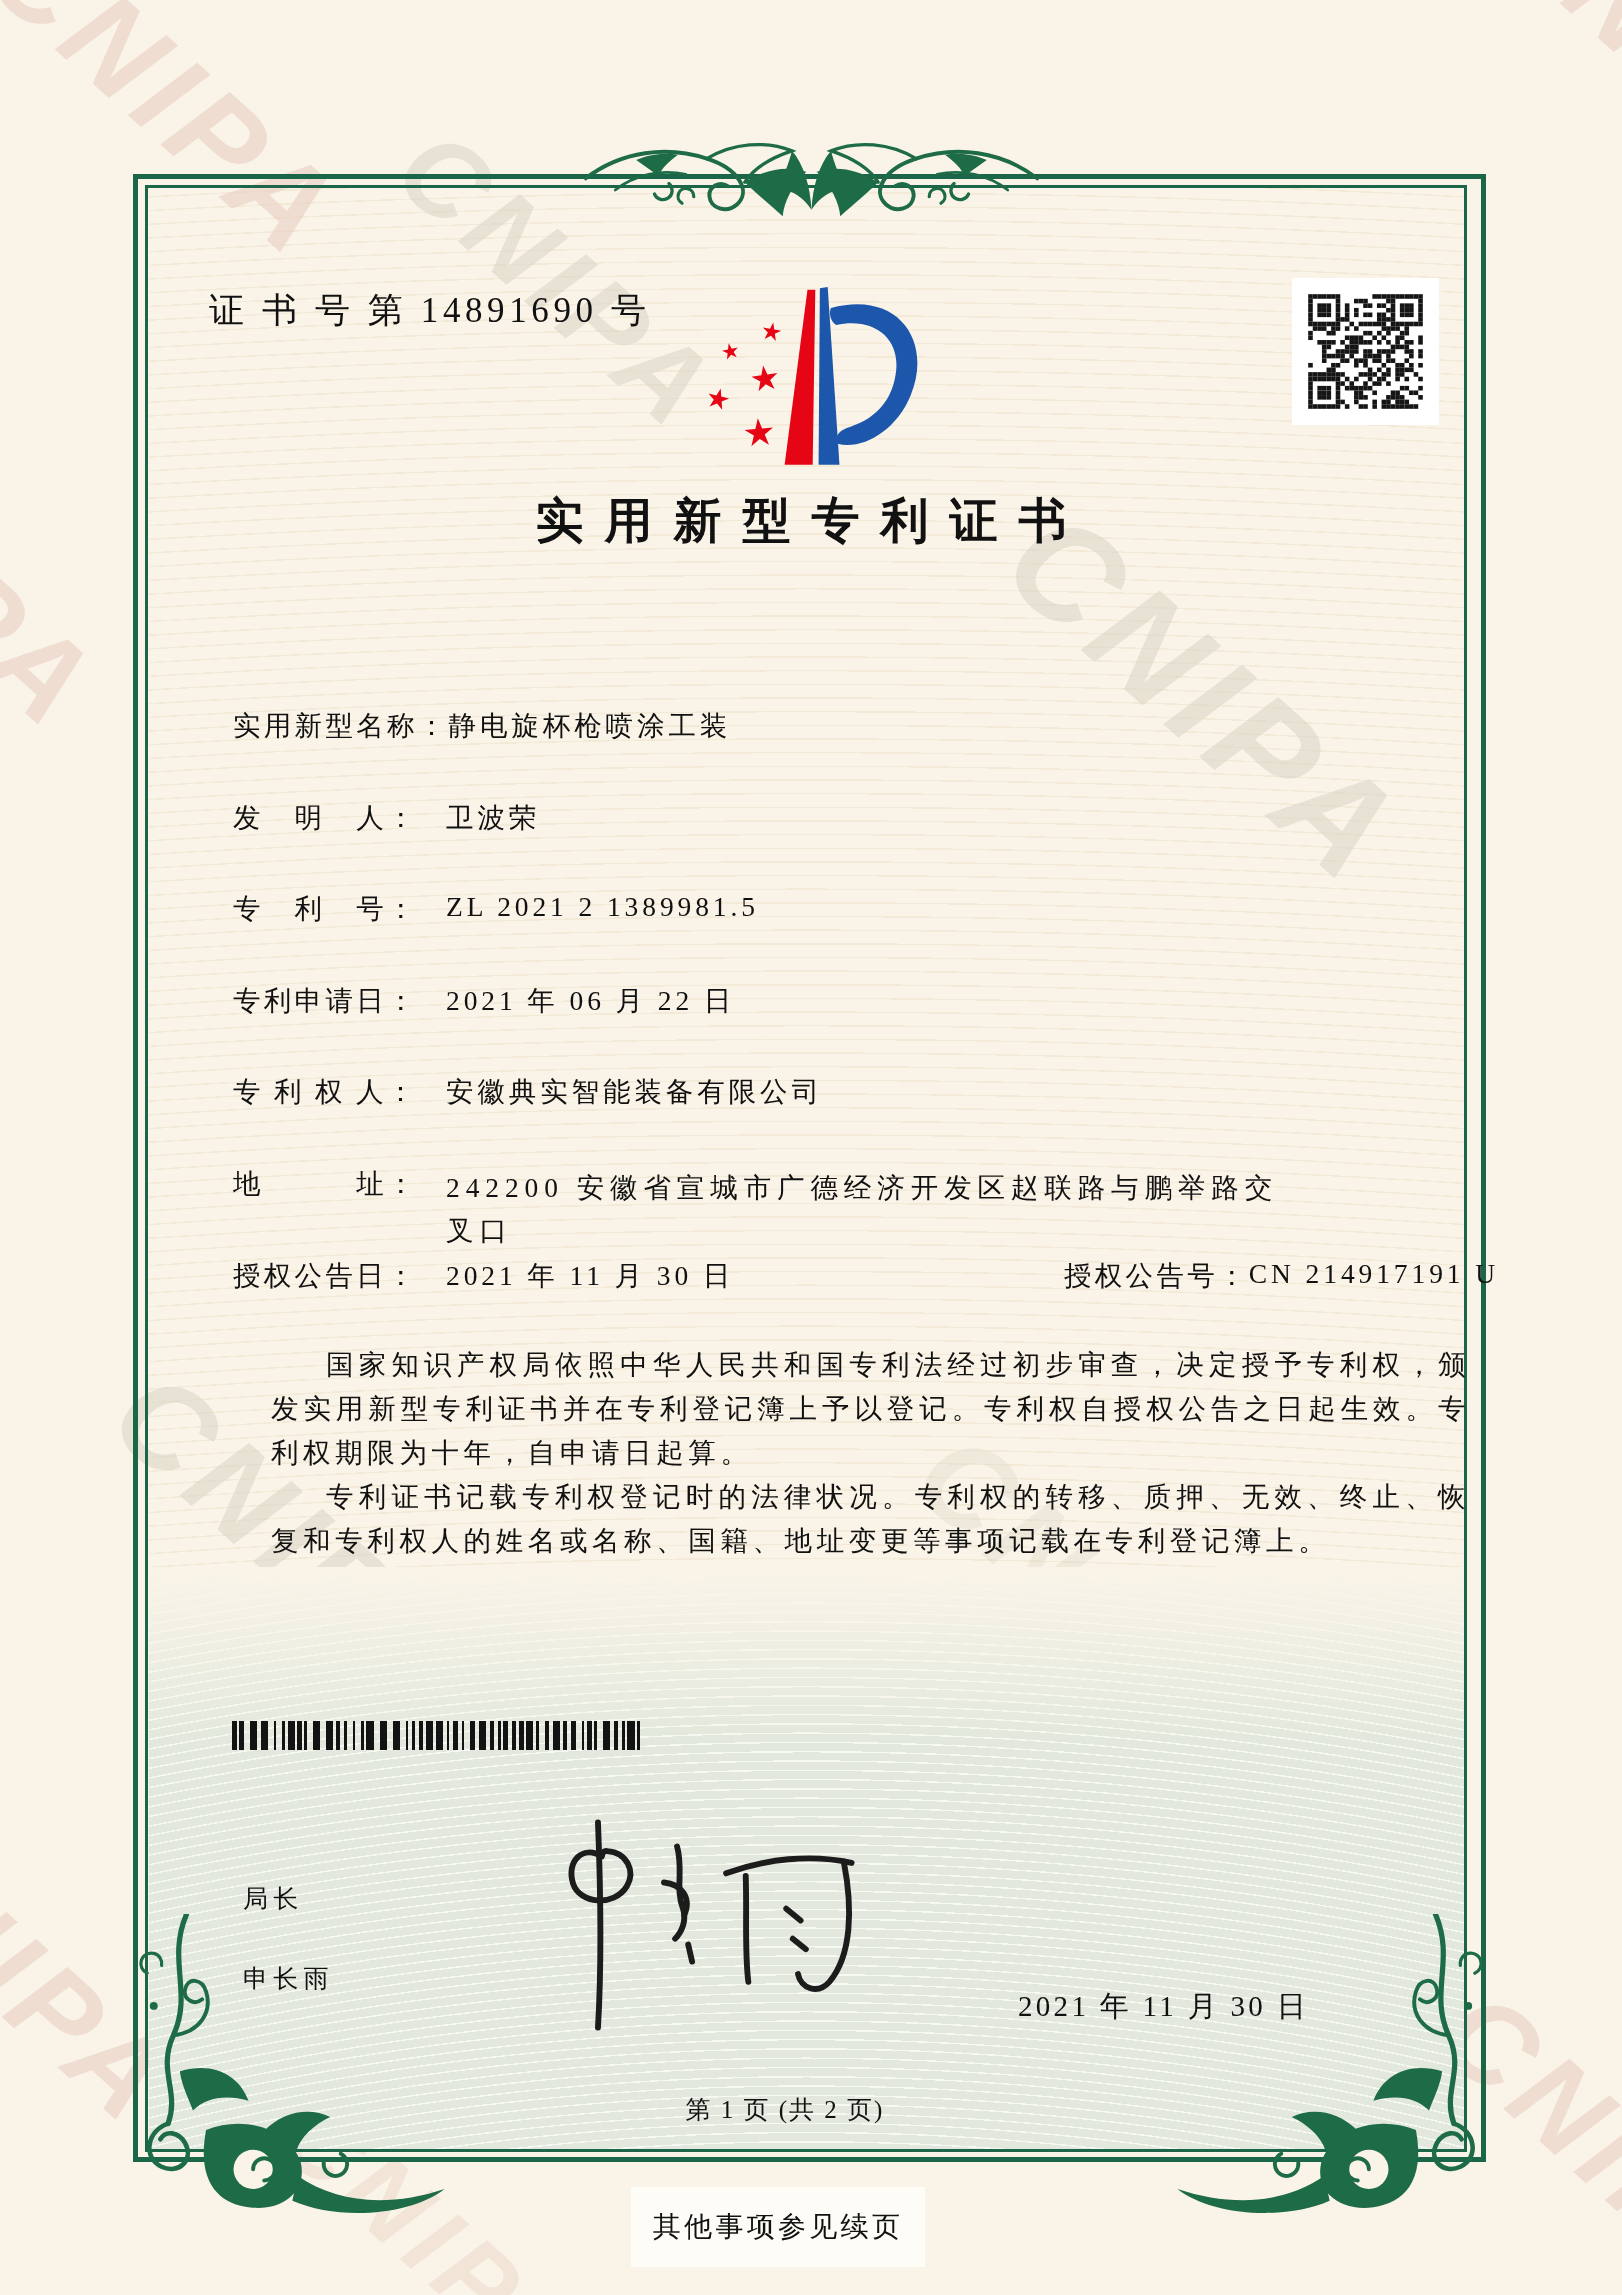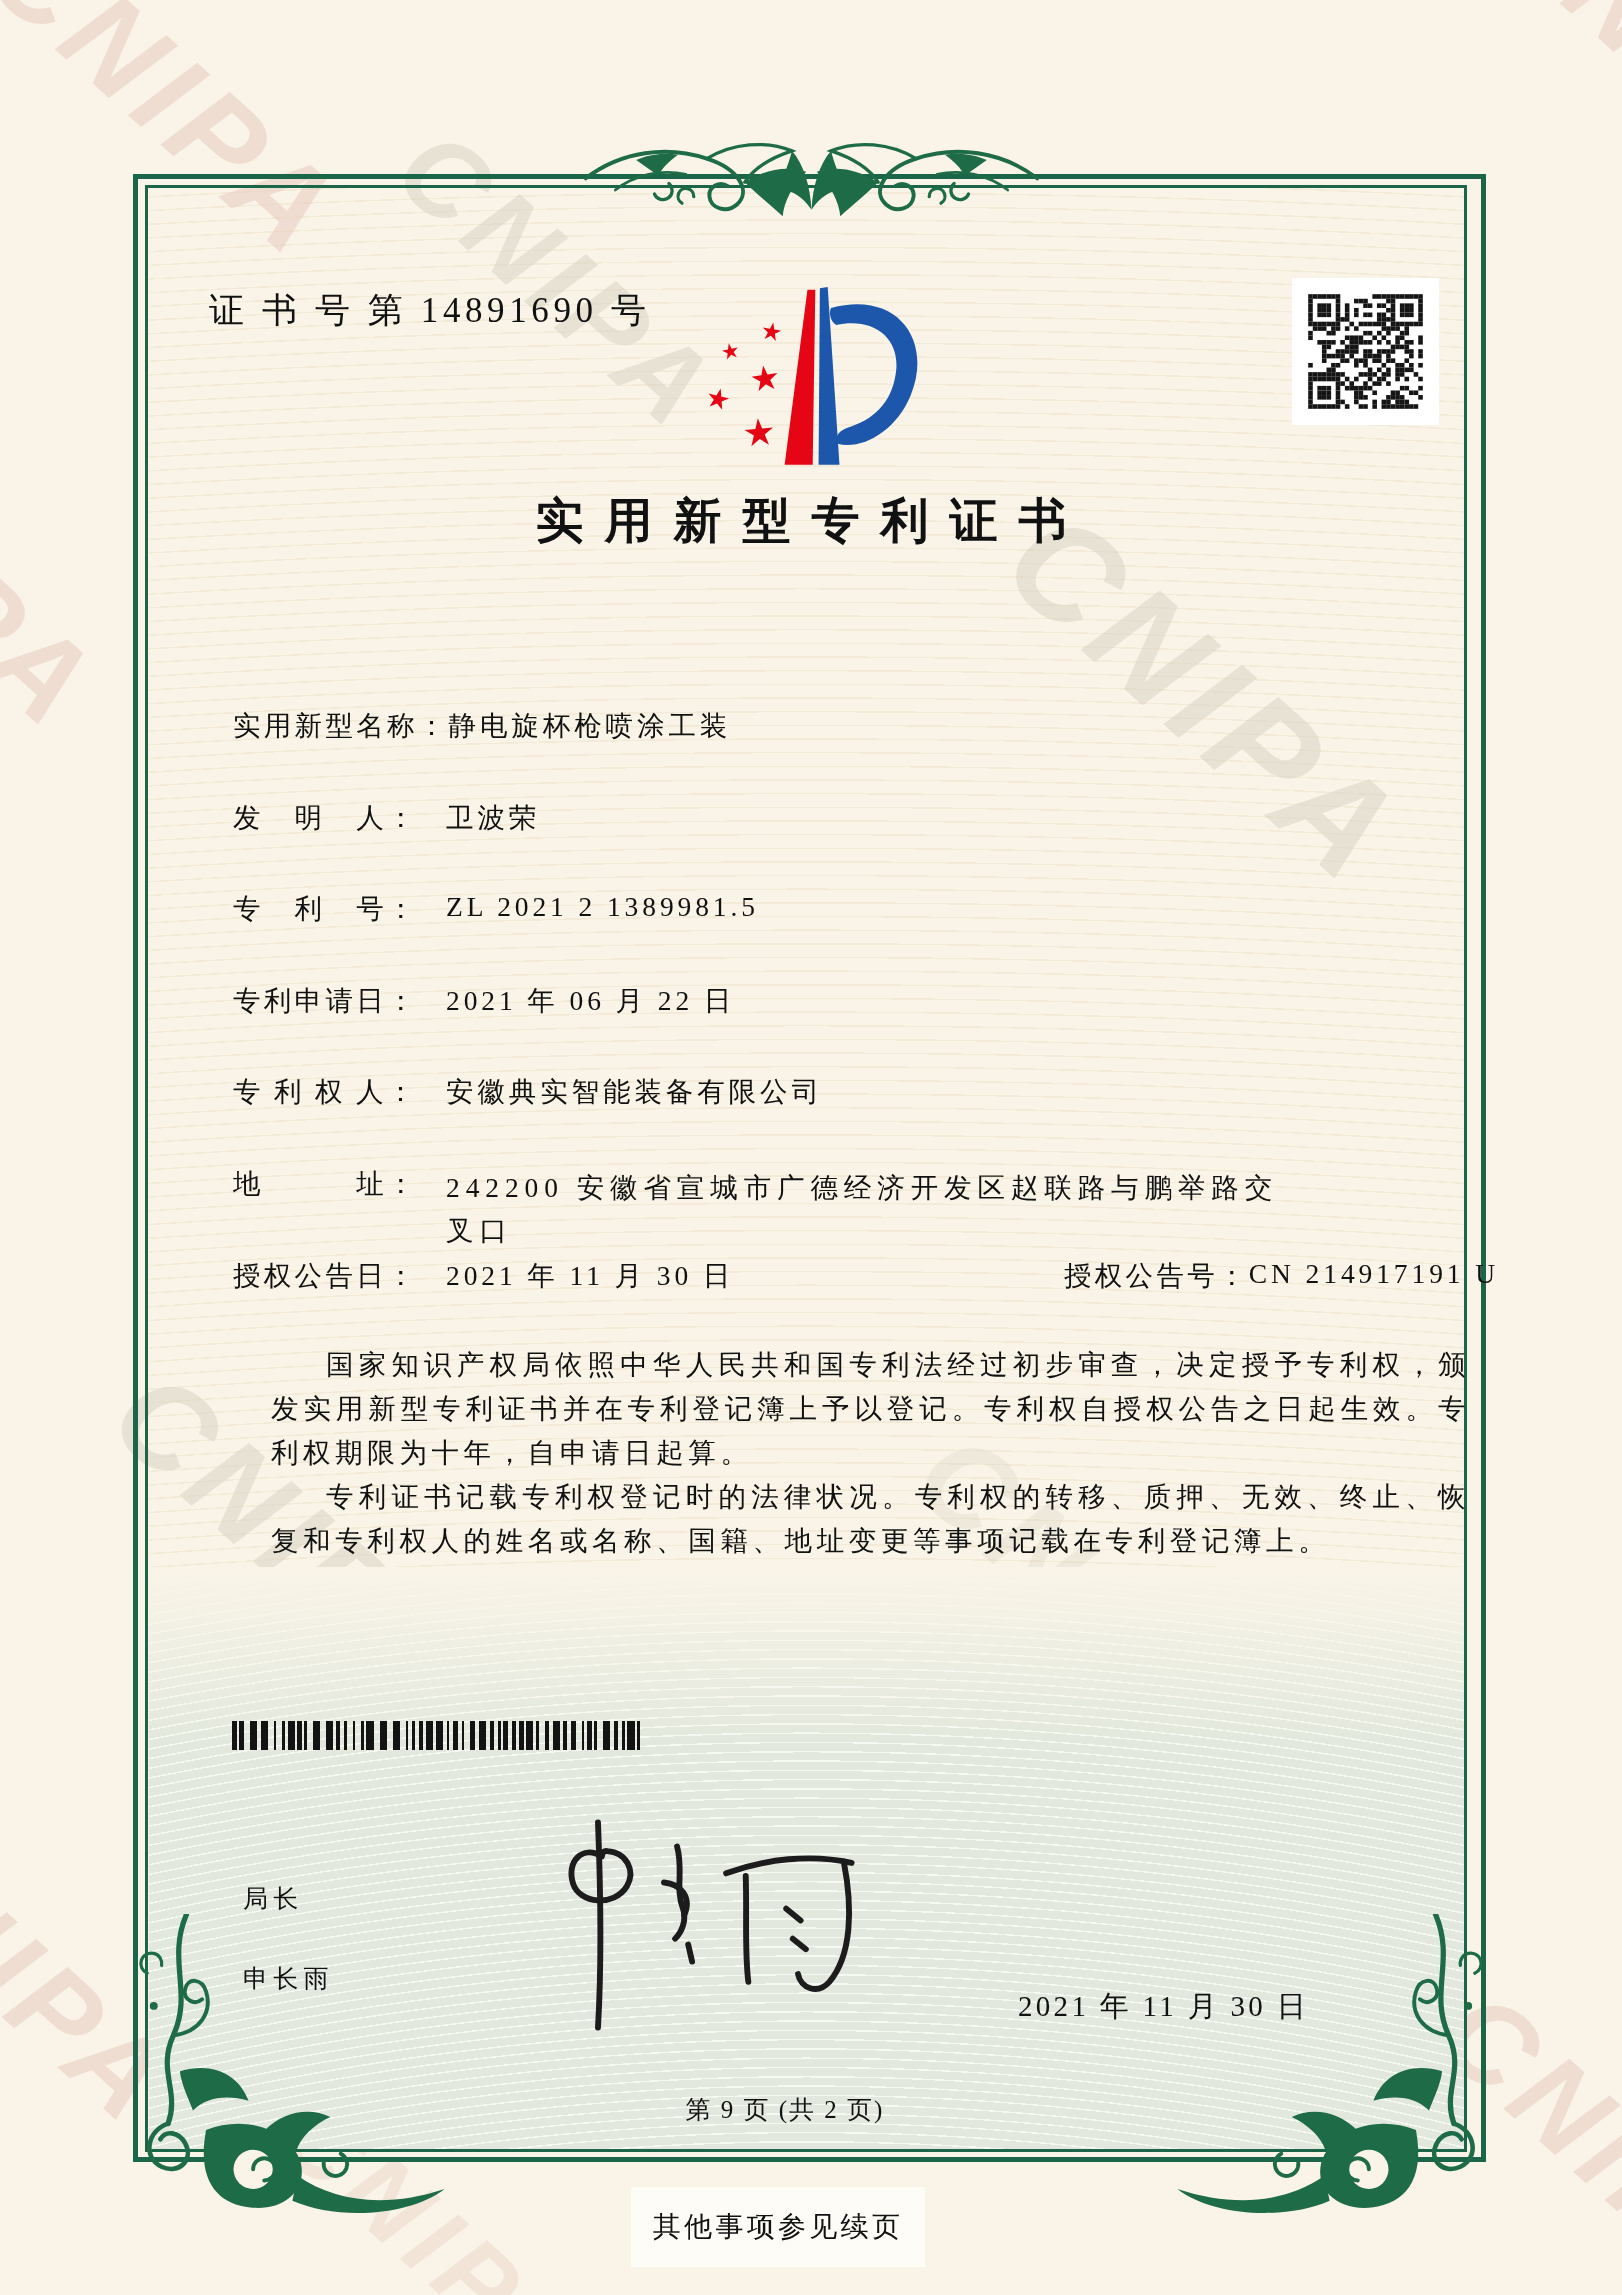--- a/index.html
+++ b/index.html
@@ -644,19 +644,19 @@
       <path d="M242,205 l6,26"></path>
       <path d="M300,96 C360,74 430,66 492,80"></path>
       <path d="M330,100 C332,160 328,215 334,262"></path>
       <path d="M480,78 C494,150 492,222 458,262 C440,282 414,272 410,250"></path>
       <path d="M392,150 l22,18"></path>
       <path d="M402,196 l20,16"></path>
     </g>
   </svg>
 
   <div class="issue-date">2021 年 11 月 30 日</div>
-  <div class="page-info">第 9 页 (共 2 页)</div>
+  <div class="page-info">第 1 页 (共 2 页)</div>
 </div>
 
 <div class="footer-note">
   <span>其他事项参见续页</span>
 </div>
 
 
 </body></html>

